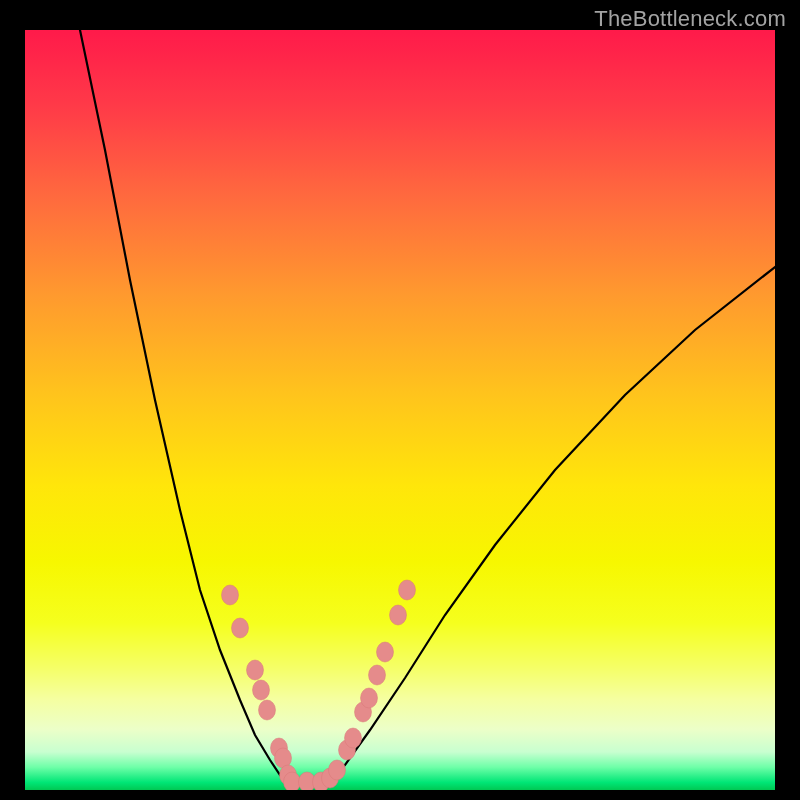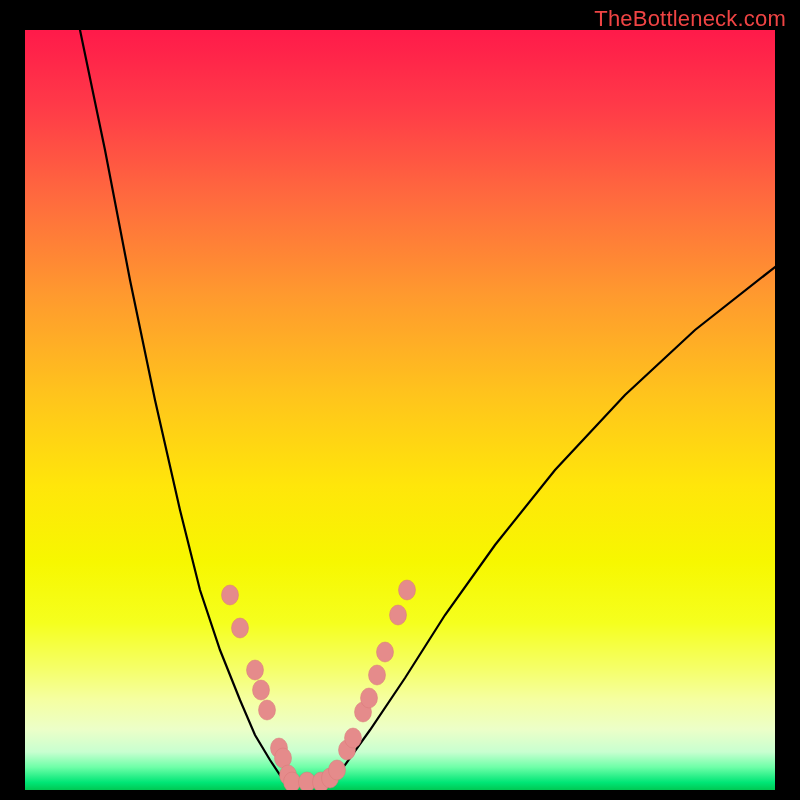--- a/index.html
+++ b/index.html
@@ -42,21 +42,21 @@
       #00c853 100%
     );
   }
   .watermark {
     position: absolute;
     top: 6px;
     right: 14px;
     font-family: Arial, Helvetica, sans-serif;
     font-size: 22px;
     font-weight: 500;
-    color: #ef4444;
+    color: #a3a3a3;
     letter-spacing: 0.2px;
     z-index: 20;
   }
   svg.curve {
     position: absolute;
     left: 0;
     top: 0;
     width: 100%;
     height: 100%;
     z-index: 10;

